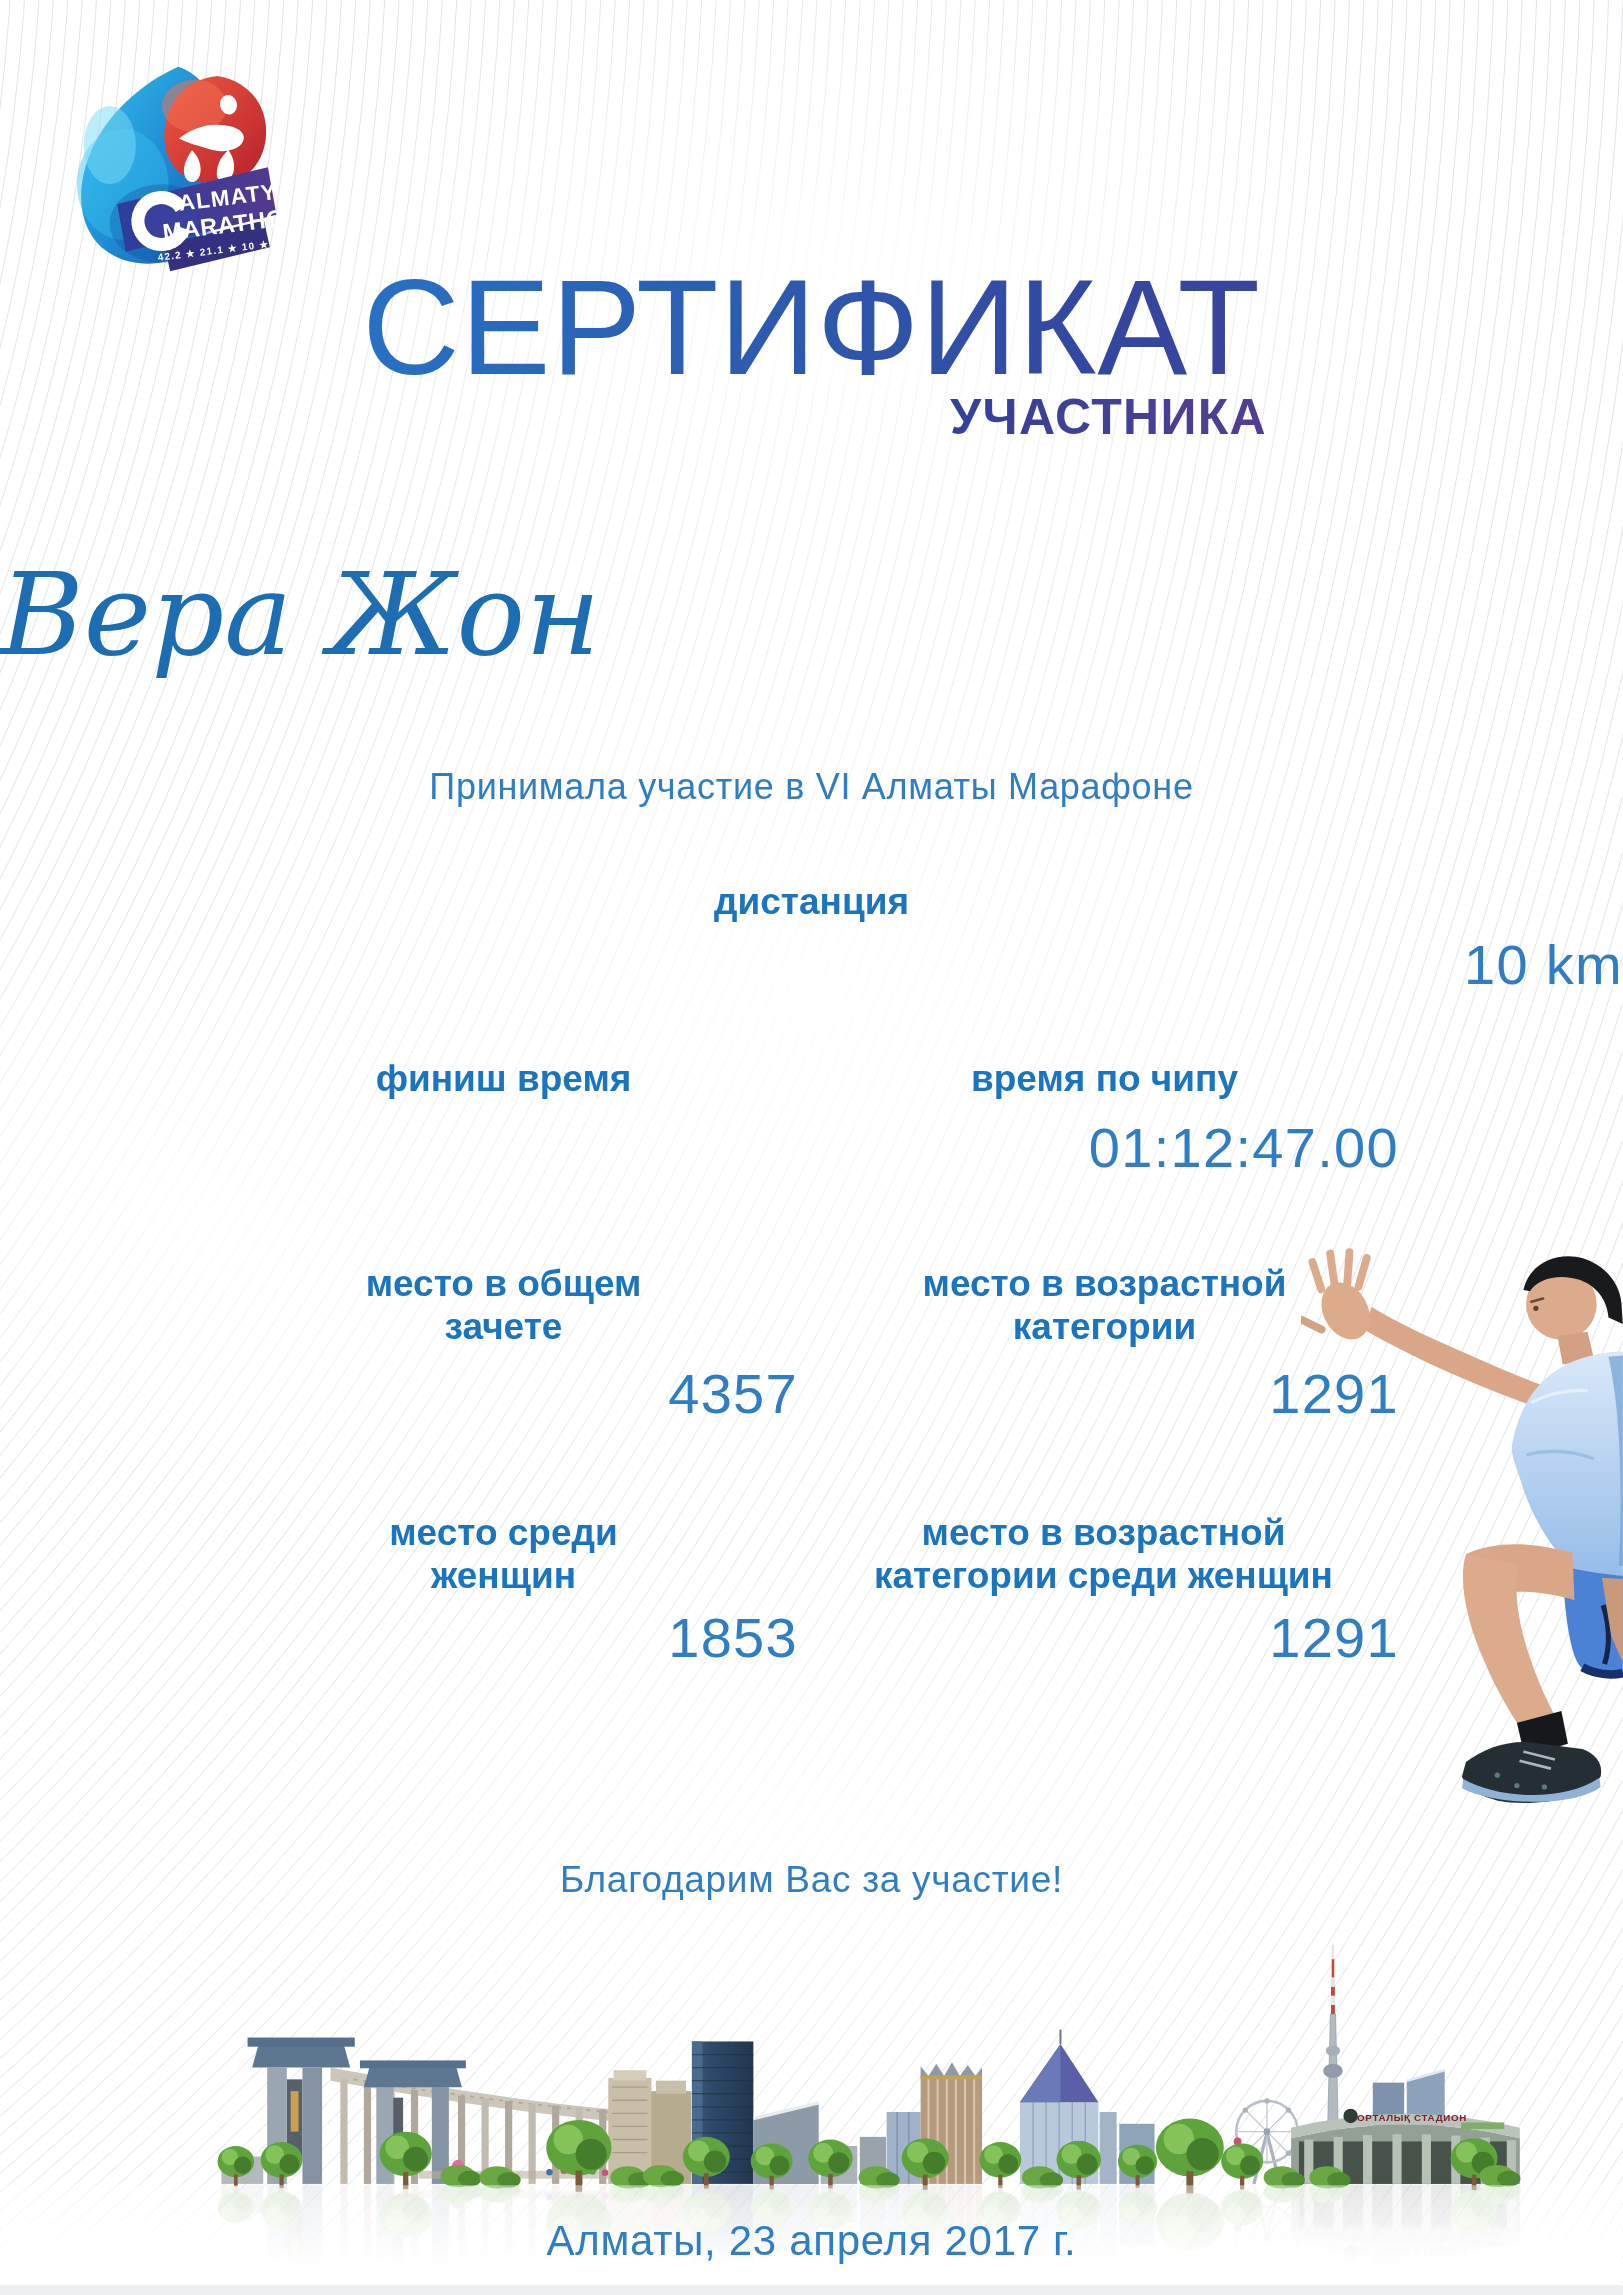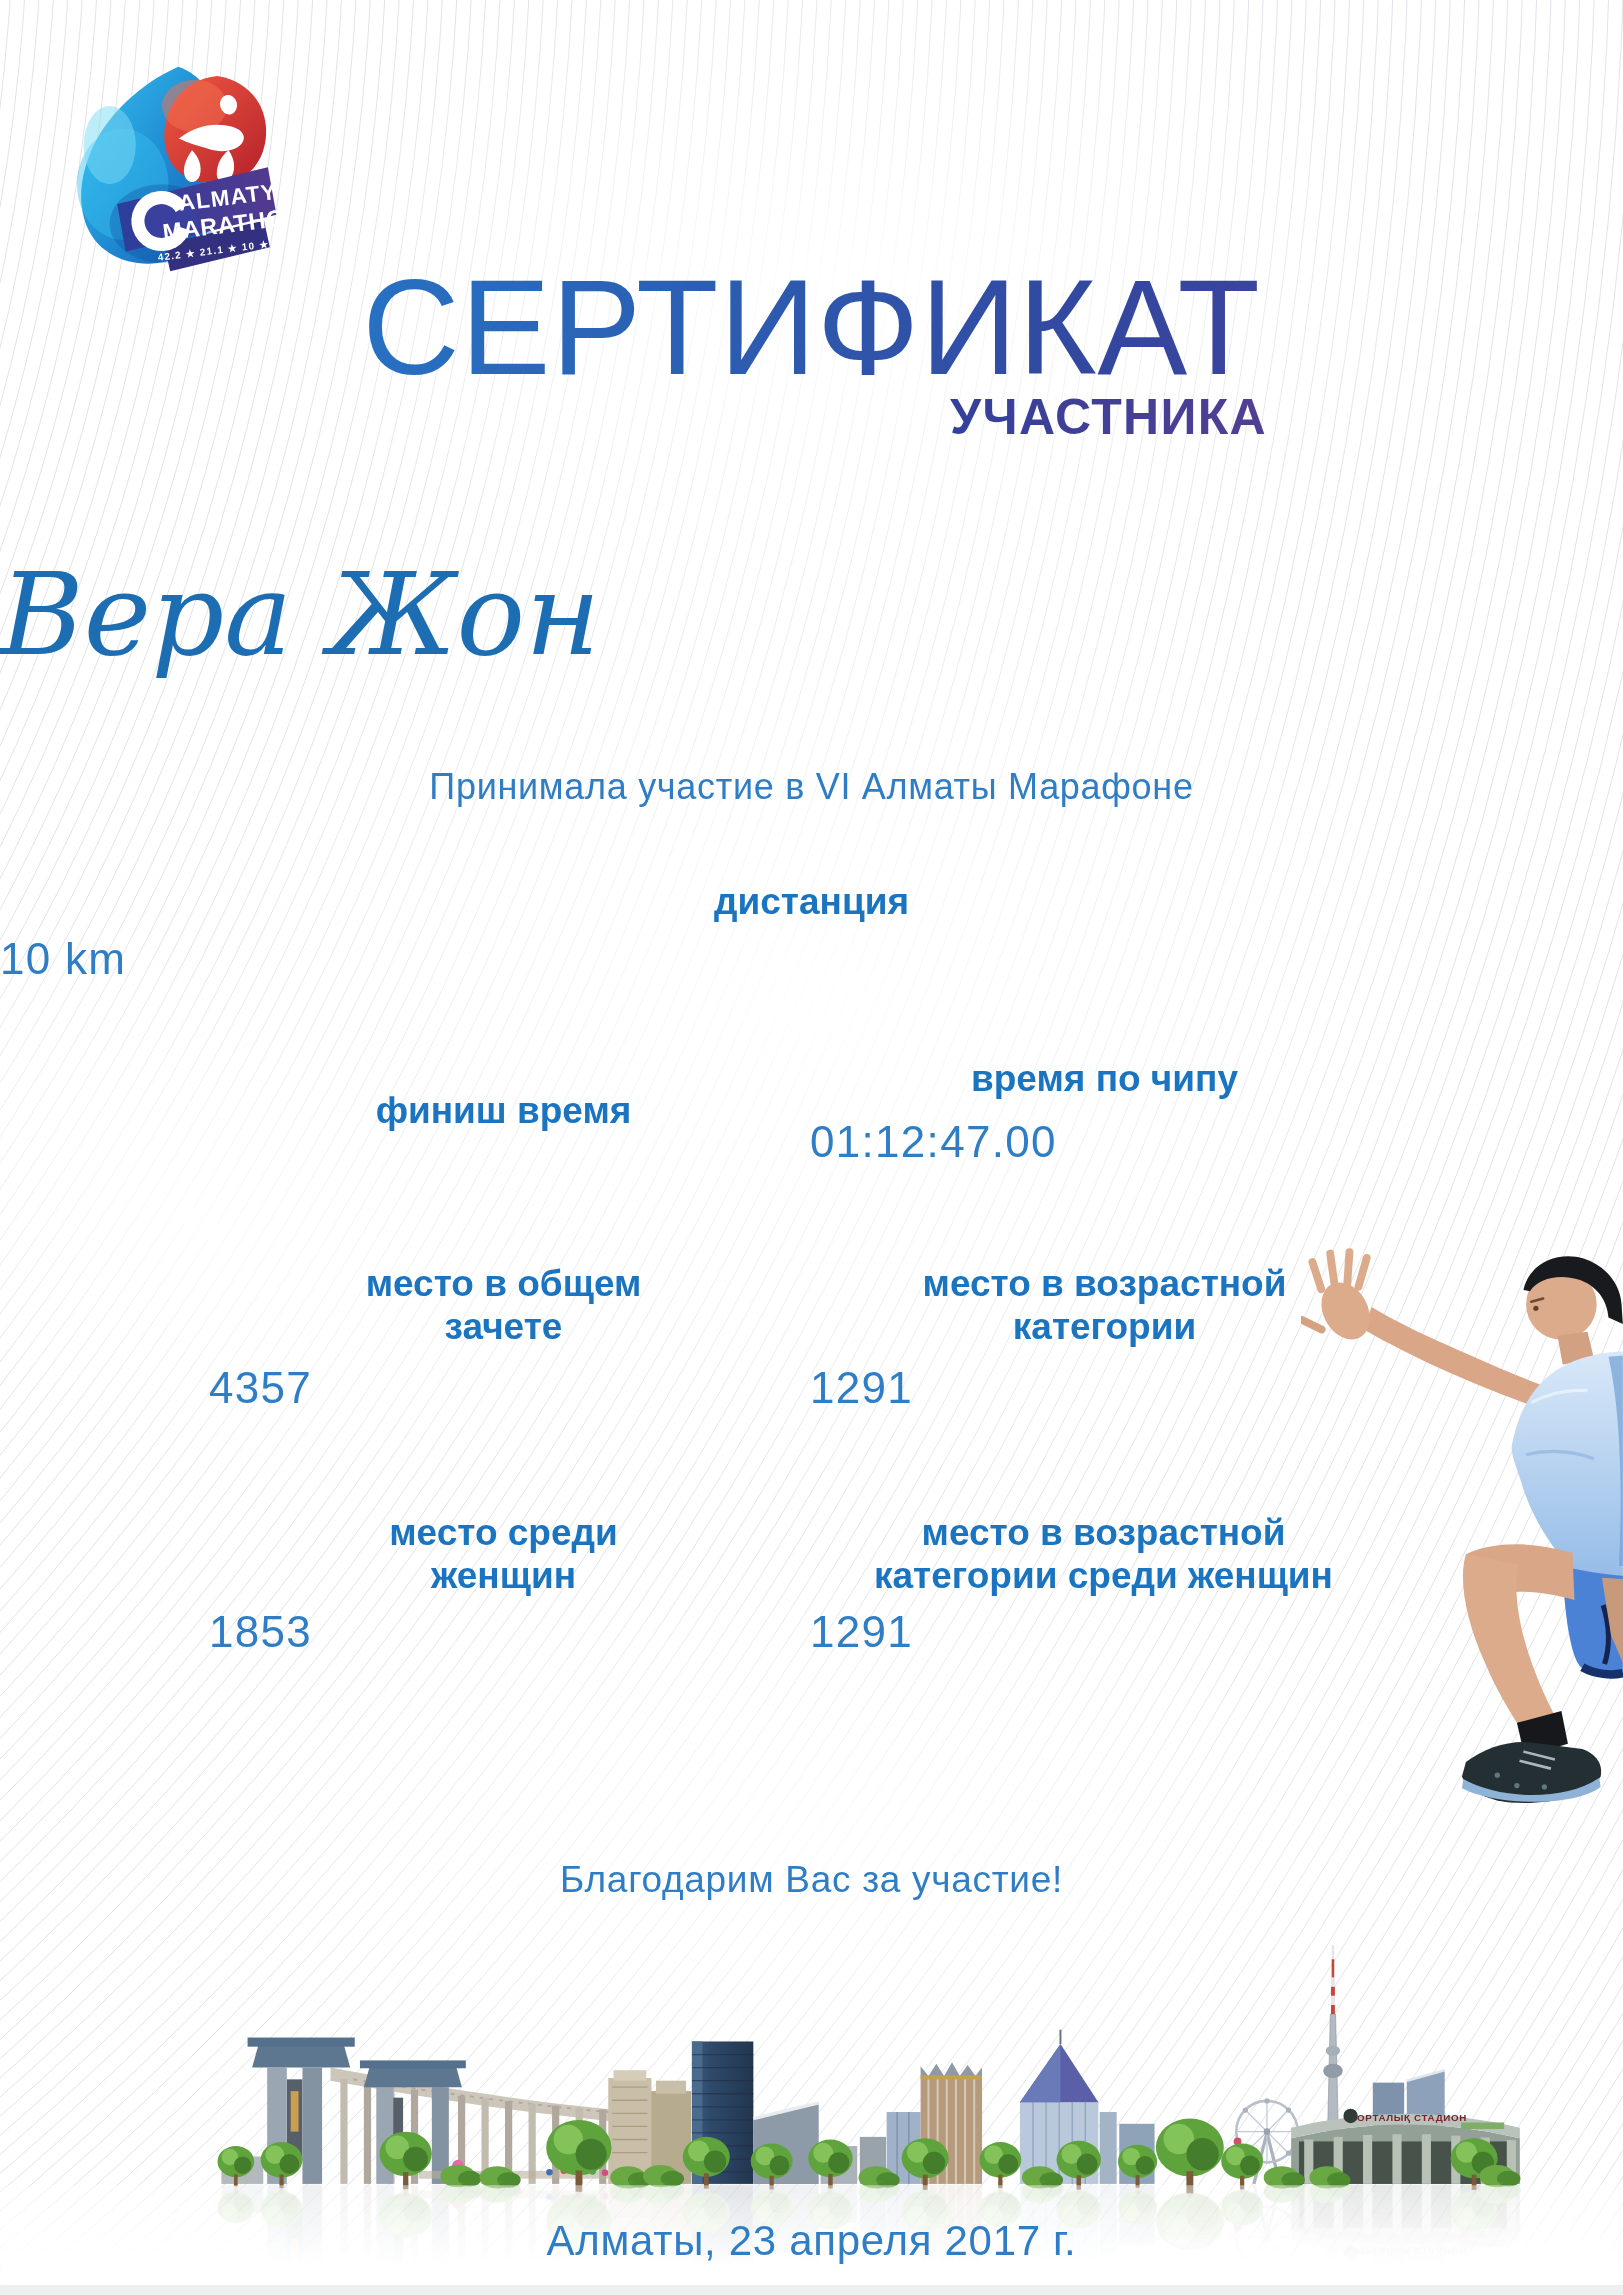--- a/index.html
+++ b/index.html
@@ -30,25 +30,25 @@
     background:linear-gradient(90deg,#32419c,#523e92);
     -webkit-background-clip:text;background-clip:text;color:transparent;}
   
   .p-name{position:absolute;left:0;right:0;top:552px;text-align:left;z-index:3;
     font-family:"DejaVu Serif",serif;font-style:italic;font-size:114px;line-height:1.1;color:#1d6db3;}
   .p-desc{position:absolute;left:0;right:0;top:766px;text-align:center;z-index:3;
     font-size:36px;color:#2f7dc4;letter-spacing:0.7px;}
   
   .lbl{position:absolute;text-align:center;z-index:3;color:#1a74c0;
     font-weight:700;font-size:37px;line-height:1.17;}
-  .val{position:absolute;text-align:left;z-index:3;color:#2e7dc5;
-    font-weight:400;font-size:44px;line-height:1;letter-spacing:1.3px;}
+  .val{position:absolute;text-align:right;z-index:3;color:#2e7dc5;
+    font-weight:400;font-size:56px;line-height:1;letter-spacing:1.3px;}
   #lbl-distance{left:0;right:0;top:880px;}
   #val-distance{left:0;right:0;top:937px;}
-  #lbl-finish{left:209px;width:589px;top:1057px;margin-top:32px;}
+  #lbl-finish{left:209px;width:589px;top:1057px;}
   #lbl-chip{left:810px;width:589px;top:1057px;}
   #val-finish{left:209px;width:589px;top:1120px;}
   #val-chip{left:810px;width:589px;top:1120px;}
   #lbl-overall{left:353px;width:301px;top:1262px;}
   #lbl-age{left:882px;width:445px;top:1262px;}
   #val-overall{left:209px;width:589px;top:1366px;}
   #val-age{left:810px;width:589px;top:1366px;}
   #lbl-women{left:366px;width:275px;top:1511px;}
   #lbl-agewomen{left:868px;width:471px;top:1511px;}
   #val-women{left:209px;width:589px;top:1610px;}

